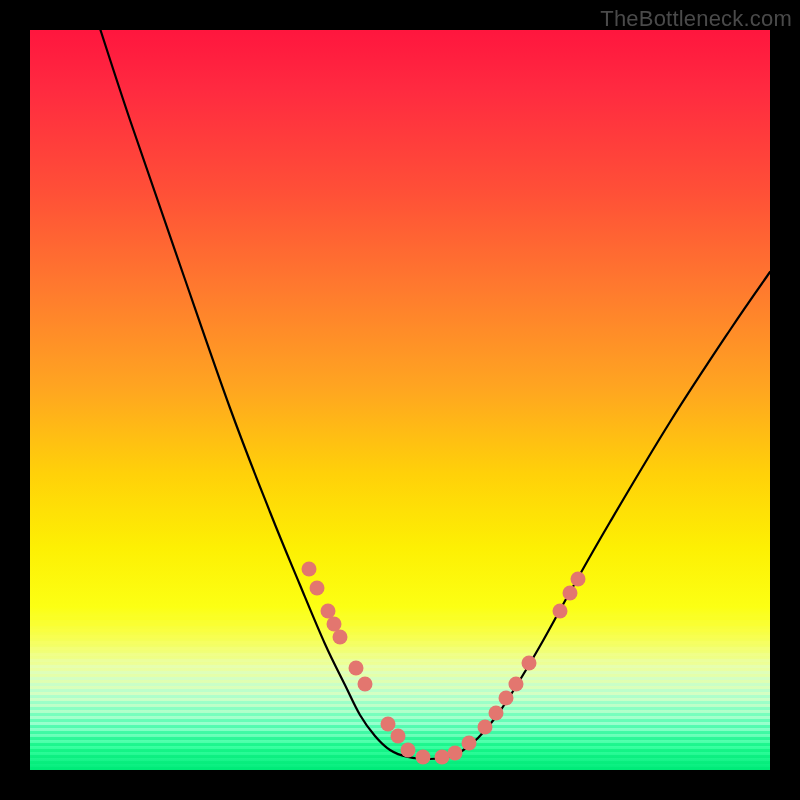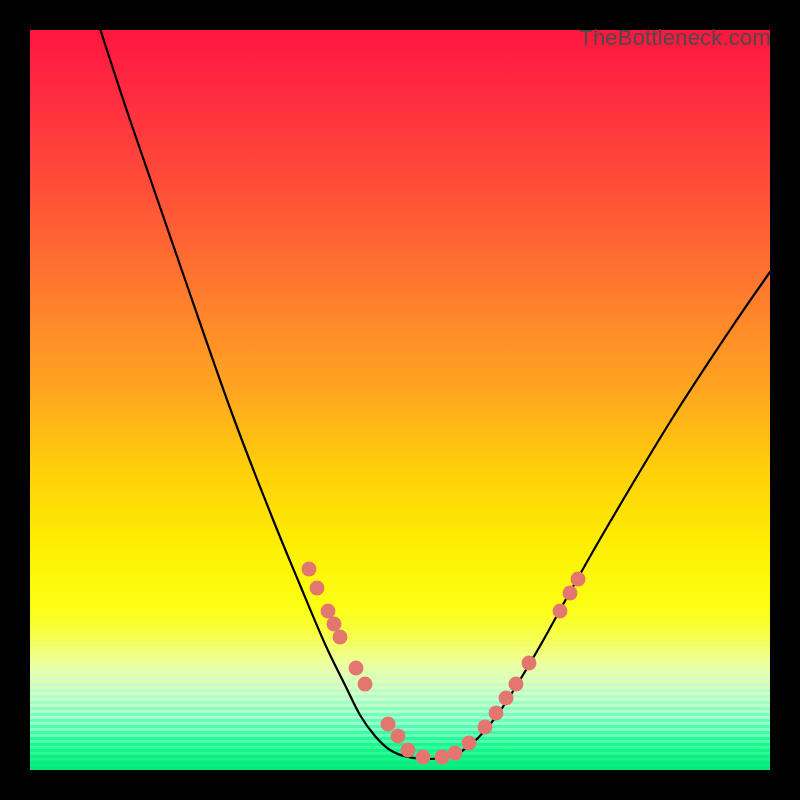--- a/index.html
+++ b/index.html
@@ -13,27 +13,26 @@
   }
   .stage {
     position: relative;
     width: 800px;
     height: 800px;
     background: #000;
   }
   .watermark {
     position: absolute;
     top: 6px;
-    right: 29px;
+    right: 8px;
     color: #4a4a4a;
     font-size: 22px;
     font-weight: 400;
     letter-spacing: 0.2px;
     z-index: 40;
-    margin-top: 19px;
   }
   .plot {
     position: absolute;
     left: 30px;
     top: 30px;
     width: 740px;
     height: 740px;
     overflow: hidden;
   }
   .gradient {

